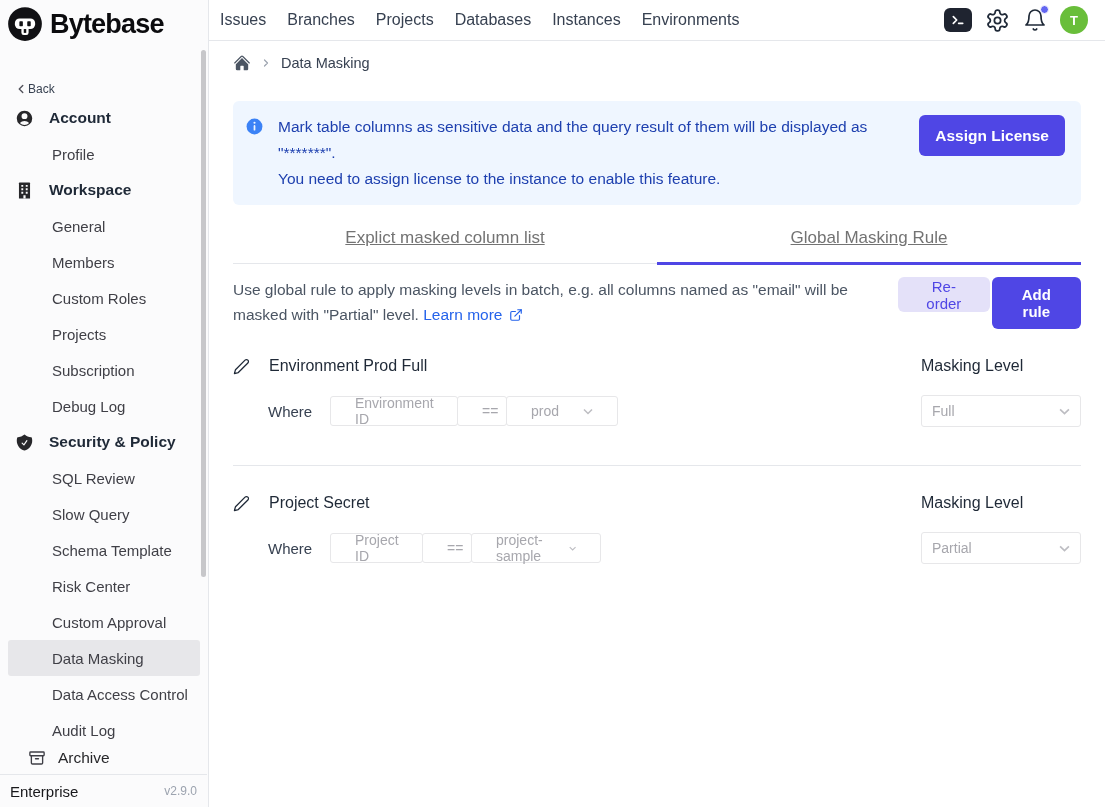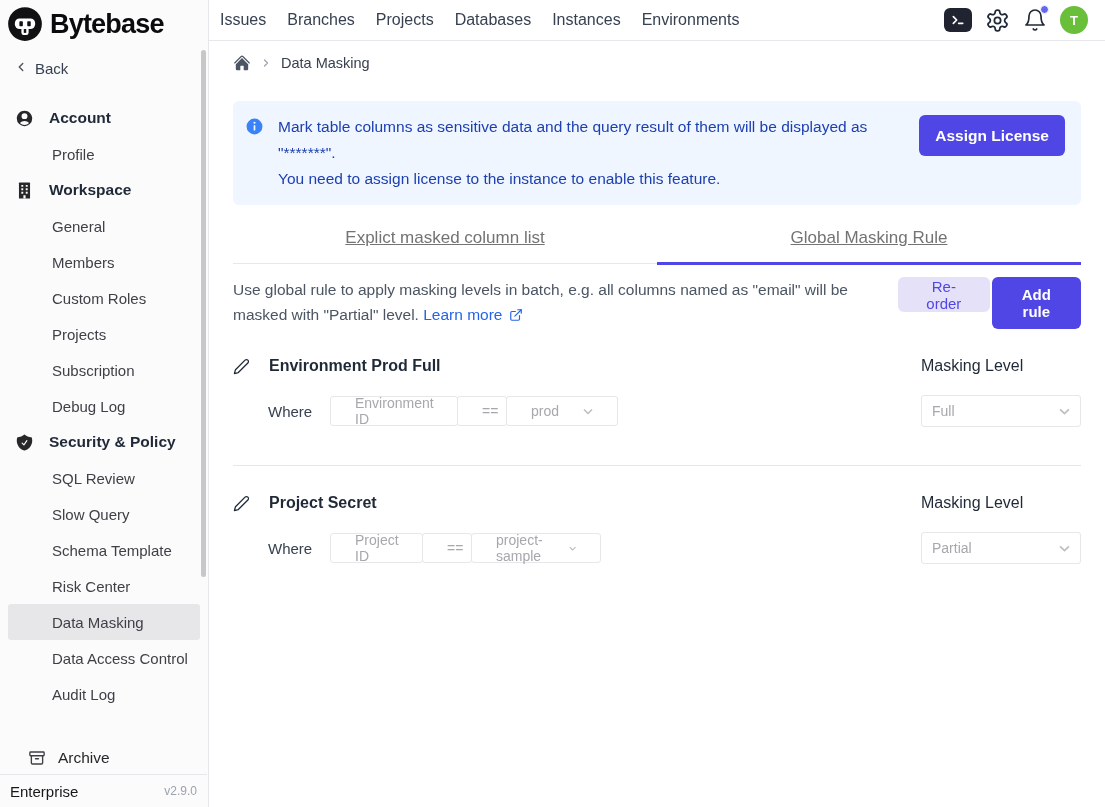--- a/index.html
+++ b/index.html
@@ -5,22 +5,22 @@
   * { margin:0; padding:0; box-sizing:border-box; }
   html,body { width:1105px; height:807px; }
   body { font-family:"Liberation Sans", sans-serif; background:#fff; }
   .app { position:relative; width:1105px; height:807px; background:#fff; overflow:hidden; }
 
   
   .sidebar { position:absolute; left:0; top:0; width:209px; height:807px;
              background:#fbfbfc; border-right:1px solid #e5e7eb; }
   .logo-row { display:flex; align-items:center; gap:7px; height:44px; padding:4px 6px 0 7px; }
   .logo-text { font-size:27px; font-weight:800; color:#0b0b0e; letter-spacing:-0.8px; }
-  .back-row { display:flex; align-items:flex-start; gap:7px; height:36px; margin-top:16px;
-              padding-left:14px; font-size:15px; color:#374151; cursor:pointer; }
+  .back-row { display:flex; align-items:flex-end; height:36px; margin-top:16px;
+              padding-left:14px; font-size:12px; color:#374151; cursor:pointer; }
   .sb-nav { margin-top:4px; }
   .sb-header { display:flex; align-items:center; gap:15px; height:36px; padding-left:15px;
                font-size:15.5px; font-weight:600; color:#1f2937; }
   .sb-item { display:flex; align-items:center; height:36px; padding-left:52px;
              font-size:15px; color:#3f3f46; cursor:pointer; }
   .sb-item.active { background:#e7e7ea; border-radius:3px; margin:0 8px; padding-left:44px; }
   .archive-row { position:absolute; left:0; right:1px; bottom:33px; height:33px; background:#fbfbfc;
                  display:flex; align-items:center; gap:12px; padding-left:28px;
                  font-size:15.5px; color:#27272a; cursor:pointer; }
   .sb-footer { position:absolute; left:0; right:1px; bottom:0; height:33px; background:#fbfbfc;
@@ -71,21 +71,21 @@
   .link { color:#2563eb; text-decoration:none; white-space:nowrap; cursor:pointer; }
   .btns { display:flex; gap:2px; align-items:flex-start; }
   .reorder-btn { height:35px; padding:0 17px; border:none; border-radius:6px; background:#e4e1f9;
                  color:#4f46e5; font-family:inherit; font-size:15px; cursor:pointer; }
   .add-btn { height:52px; padding:0 15px; border:none; border-radius:6px; background:#4f46e5;
              color:#fff; font-family:inherit; font-size:15px; font-weight:600; cursor:pointer; }
 
   .rule-card { margin-top:28px; }
   .rule-top { display:flex; align-items:center; }
   .pencil-btn { display:flex; cursor:pointer; }
-  .rule-title { margin-left:19px; font-size:16px; font-weight:700; color:#1f2937; flex:1; }
+  .rule-title { margin-left:19px; font-size:16px; font-weight:400; color:#1f2937; flex:1; }
   .ml-label { width:160px; font-size:16px; font-weight:500; color:#1f2937; }
   .rule-where { margin-top:20px; display:flex; align-items:center; }
   .where-label { margin-left:35px; font-size:15px; color:#374151; width:45px; }
   .selects { display:flex; margin-left:17px; }
   .sel { height:30px; border:1px solid #e7e7e9; background:#fff; border-radius:3px;
          display:flex; align-items:center; justify-content:space-between; gap:6px;
          padding:0 24px; font-size:14px; color:#a7a7ad; cursor:pointer; }
   .sel + .sel { margin-left:-1px; }
   .spacer { flex:1; }
   .ml-select { width:160px; height:32px; border:1px solid #e7e7e9; background:#fff;
@@ -156,20 +156,21 @@
           <svg width="19" height="19" viewBox="0 0 24 24" fill="#27272a">
               <path fill-rule="evenodd" d="M12.516 2.17a.75.75 0 00-1.032 0 11.209 11.209 0 01-7.877 3.08.75.75 0 00-.722.515A12.74 12.74 0 002.25 9.75c0 5.942 4.064 10.933 9.563 12.348a.749.749 0 00.374 0c5.499-1.415 9.563-6.406 9.563-12.348 0-1.39-.223-2.73-.635-3.985a.75.75 0 00-.722-.516l-.143.001c-2.996 0-5.717-1.17-7.734-3.08zm3.094 8.016a.75.75 0 10-1.22-.872l-3.236 4.53L9.53 12.22a.75.75 0 00-1.06 1.06l2.25 2.25a.75.75 0 001.14-.094l3.75-5.25z" clip-rule="evenodd"></path>
             </svg>
         </span>
         <span>Security &amp; Policy</span>
       </div>
       <div class="sb-item">SQL Review</div>
       <div class="sb-item">Slow Query</div>
       <div class="sb-item">Schema Template</div>
       <div class="sb-item">Risk Center</div>
+      <div class="sb-item">Custom Approval</div>
       <div class="sb-item active">Data Masking</div>
       <div class="sb-item">Data Access Control</div>
       <div class="sb-item">Audit Log</div>
     </nav>
 
     <div class="archive-row">
       <span>
         <svg width="18" height="18" viewBox="0 0 24 24" fill="none" stroke="#3f3f46" stroke-width="1.8" stroke-linecap="round" stroke-linejoin="round">
             <rect x="2.5" y="4" width="19" height="5" rx="1"></rect>
             <path d="M4.5 9v9.5a1.5 1.5 0 001.5 1.5h12a1.5 1.5 0 001.5-1.5V9"></path>

